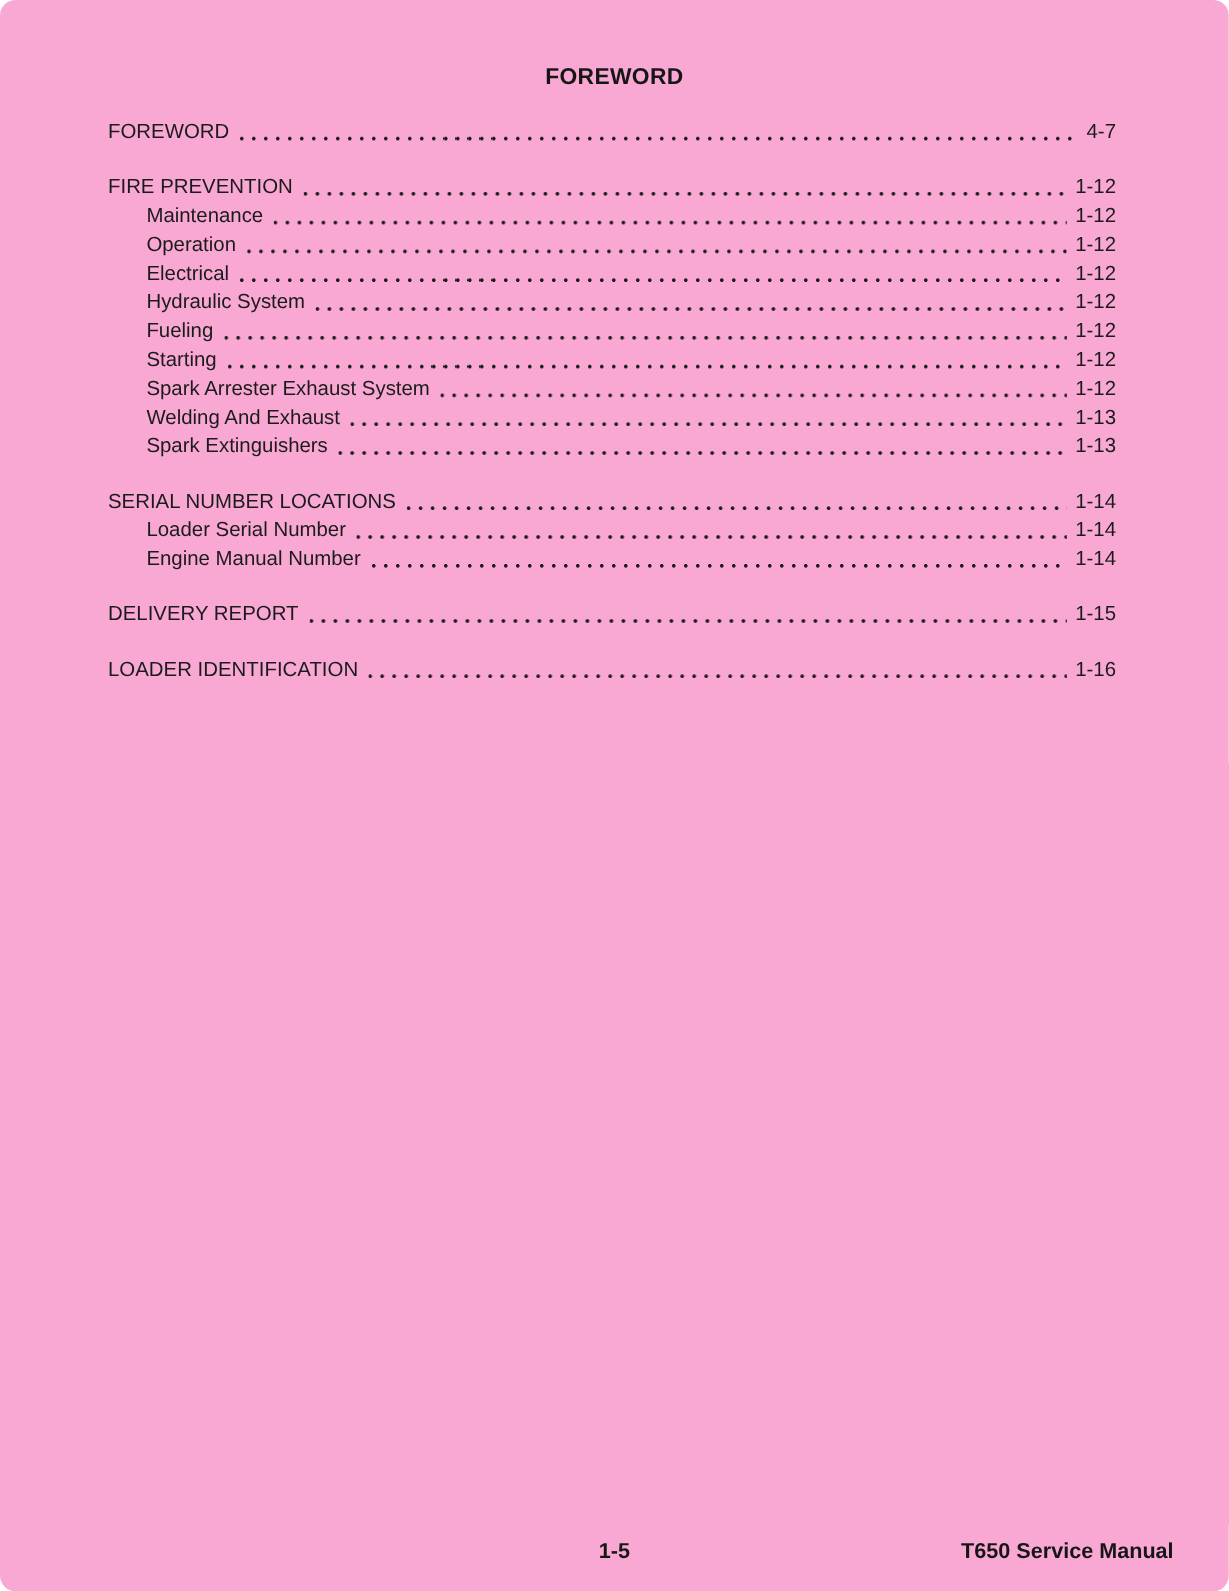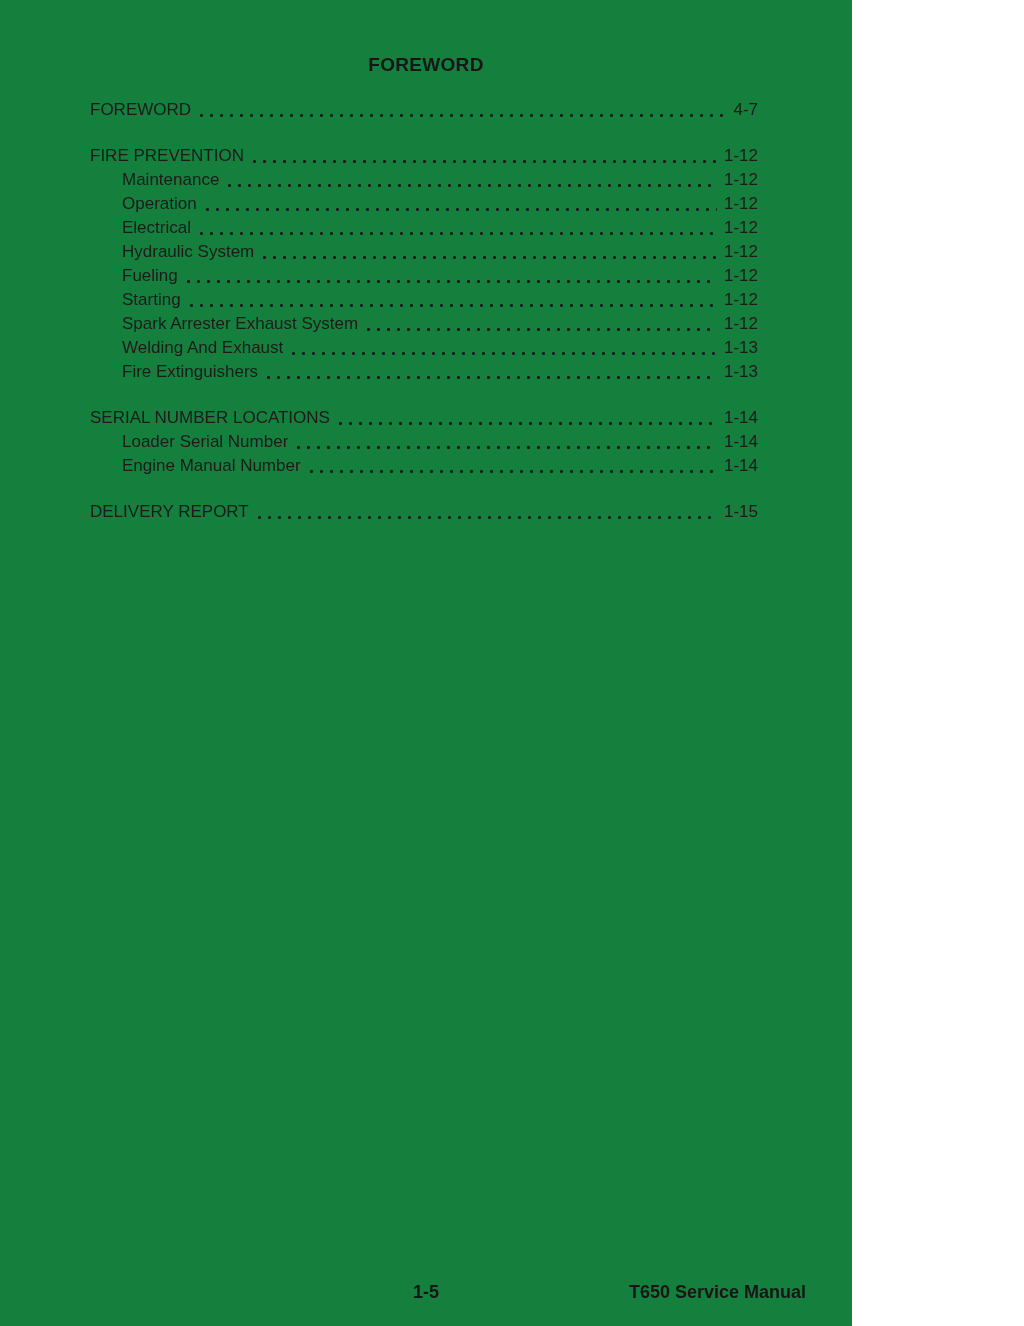--- a/index.html
+++ b/index.html
@@ -2,27 +2,28 @@
 <html><head>
 <meta charset="utf-8">
 <style>
   html, body {
     margin: 0;
     padding: 0;
     background: #ffffff;
   }
   .page {
     position: relative;
-    width: 852px;
+    width: 1024px;
     height: 1326px;
-    background: #15803d;
+    background: #f9a8d4;
     color: #1b1b1b;
     font-family: "Liberation Sans", "DejaVu Sans", sans-serif;
     overflow: hidden;
     box-sizing: border-box;
+    border-radius: 13px;
   }
   .title {
     margin: 0;
     padding-top: 54px;
     text-align: center;
     font-size: 19px;
     font-weight: bold;
     letter-spacing: 0.3px;
     color: #161616;
   }
@@ -133,21 +134,21 @@
     <span class="toc-label">Spark Arrester Exhaust System</span>
     <span class="leader"></span>
     <span class="toc-page">1-12</span>
   </div>
       <div class="toc-row level1">
     <span class="toc-label">Welding And Exhaust</span>
     <span class="leader"></span>
     <span class="toc-page">1-13</span>
   </div>
       <div class="toc-row level1">
-    <span class="toc-label">Fire Extinguishers</span>
+    <span class="toc-label">Spark Extinguishers</span>
     <span class="leader"></span>
     <span class="toc-page">1-13</span>
   </div>
       <div class="toc-row level0">
     <span class="toc-label">SERIAL NUMBER LOCATIONS</span>
     <span class="leader"></span>
     <span class="toc-page">1-14</span>
   </div>
       <div class="toc-row level1">
     <span class="toc-label">Loader Serial Number</span>
@@ -157,19 +158,24 @@
       <div class="toc-row level1">
     <span class="toc-label">Engine Manual Number</span>
     <span class="leader"></span>
     <span class="toc-page">1-14</span>
   </div>
       <div class="toc-row level0">
     <span class="toc-label">DELIVERY REPORT</span>
     <span class="leader"></span>
     <span class="toc-page">1-15</span>
   </div>
+      <div class="toc-row level0">
+    <span class="toc-label">LOADER IDENTIFICATION</span>
+    <span class="leader"></span>
+    <span class="toc-page">1-16</span>
+  </div>
     </div>
 
   <div class="footer">
     <span class="footer-page">1-5</span>
     <span class="footer-manual">T650 Service Manual</span>
   </div>
 </div>
 
 </body></html>

